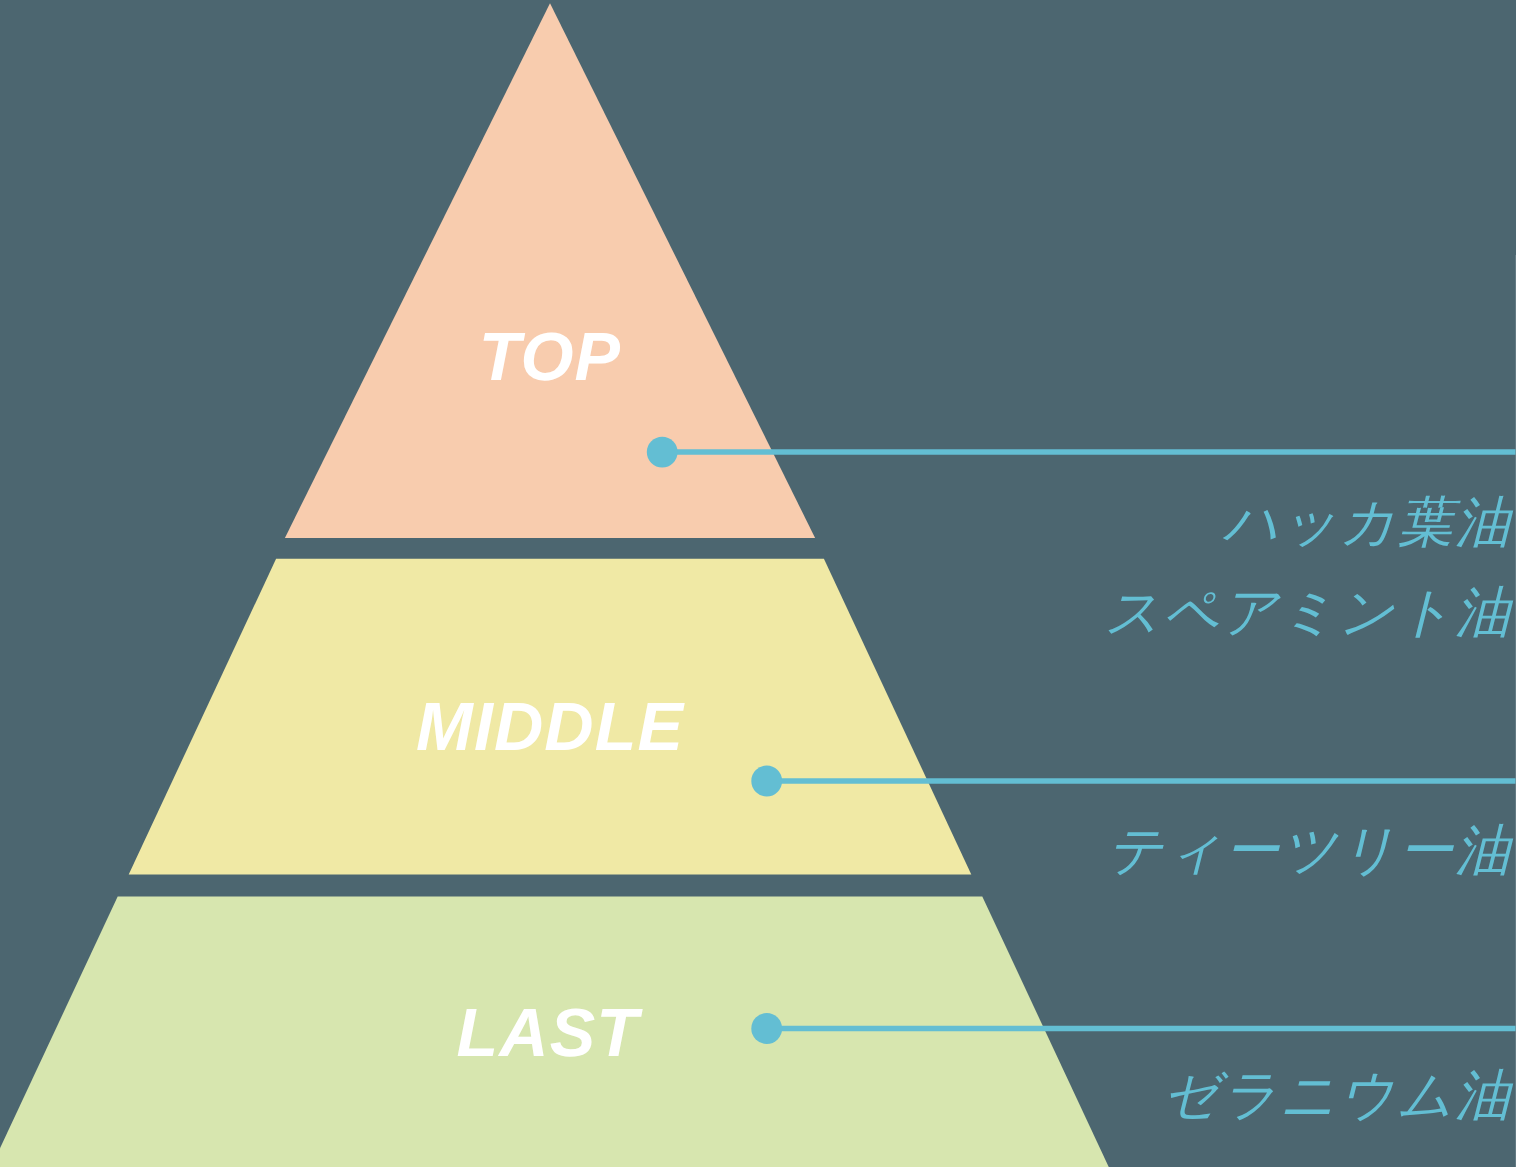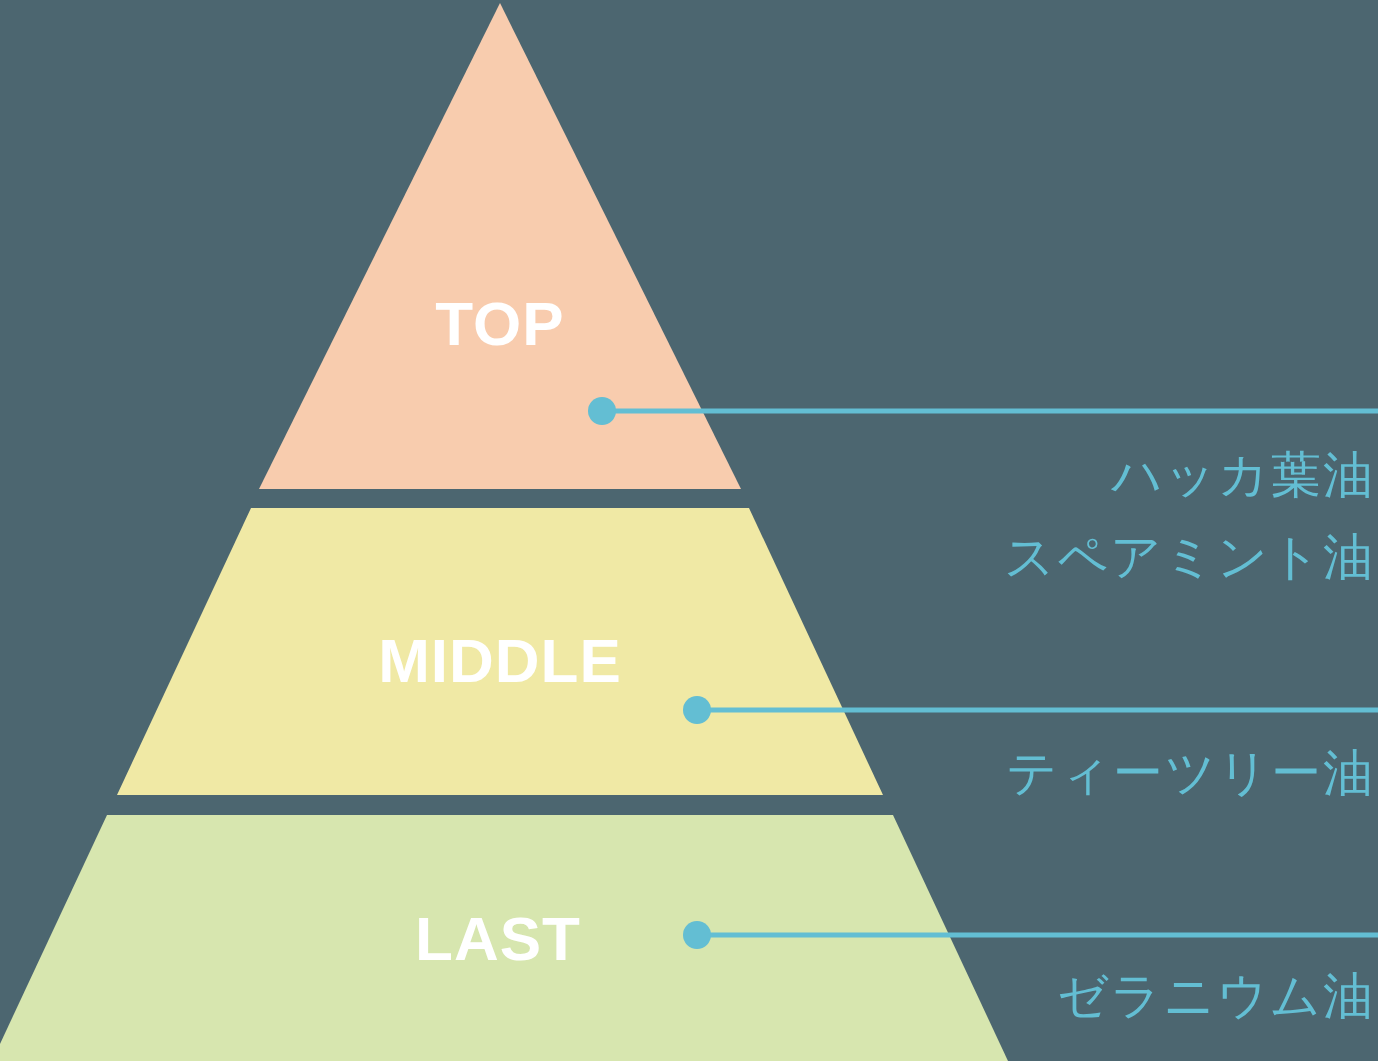--- a/index.html
+++ b/index.html
@@ -42,21 +42,21 @@
     font-weight: 500;
     fill: #63BED3;
     text-anchor: end;
     font-size: 50px;
     letter-spacing: 2px;
   }
 </style>
 </head>
 <body>
 
-<div id="stage" style="background: rgb(76, 102, 112);">
+<div id="stage" style="background: rgb(76, 102, 112); font-style: italic;">
 
   <svg id="diagram" viewBox="0 0 1378 1061" xmlns="http://www.w3.org/2000/svg">
 
     <rect x="0" y="0" width="1378" height="1061" id="bg-rect" fill="#4C6670"></rect>
 
     <polygon id="tier-top-shape" points="500,3 741,489 259,489" fill="#F8CCAE"></polygon>
 
     <polygon id="tier-middle-shape" points="251,508 749,508 883,795 117,795" fill="#F0E9A5"></polygon>
 
     <polygon id="tier-last-shape" points="107,815 893,815 1008,1061 -8,1061" fill="#D7E6AF"></polygon>

